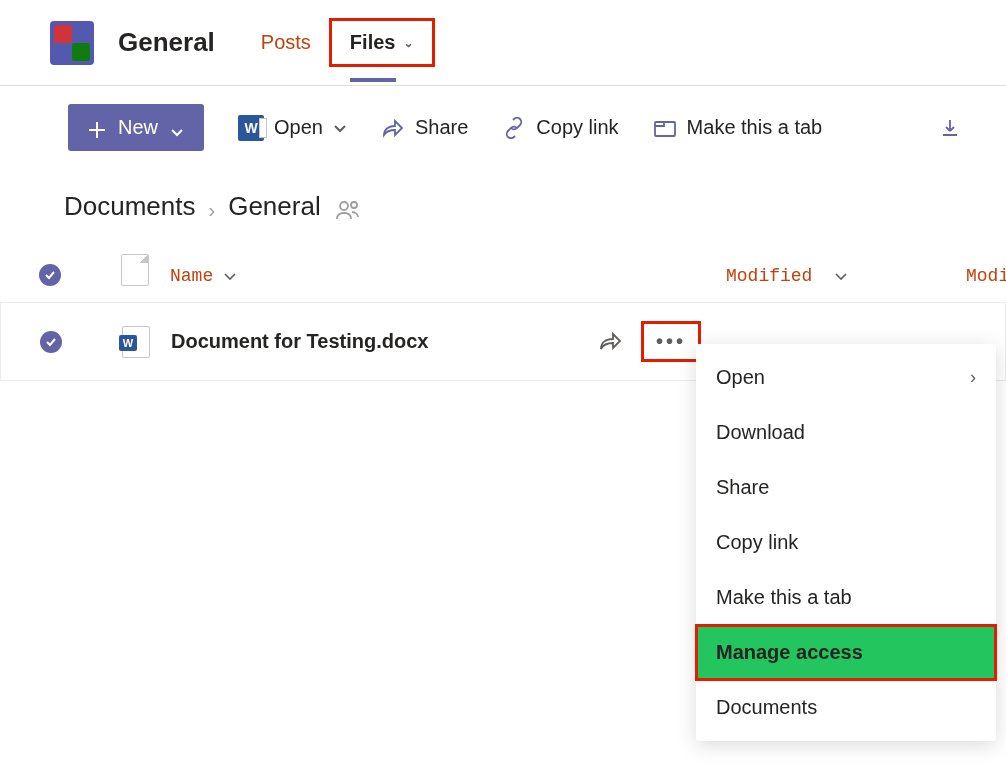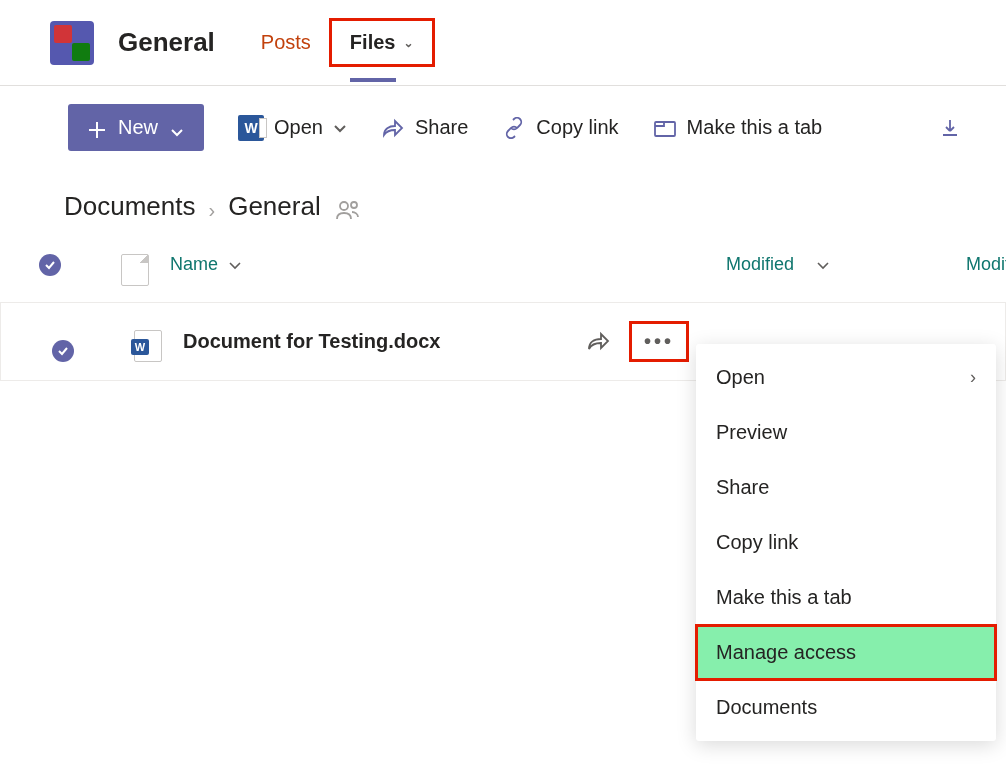--- a/index.html
+++ b/index.html
@@ -106,41 +106,42 @@
     font-size:26px;
     color:#252423;
   }
   .crumb .sep { color:#a19f9d; font-size:20px; }
   .crumb .last { font-weight:400; }
   .people-icon { color:#a19f9d; font-size:22px; }
 
   
   .cols {
     display:flex;
-    align-items:flex-start;
+    align-items:flex-end;
     padding: 10px 0 16px 0;
     font-size:18px;
-    color:#0f766e;
+    color:#c2410c;
+    font-family:Liberation Mono, monospace;
   }
   .col-check { width:100px; display:flex; justify-content:center; }
   .col-icon { width:70px; display:flex; justify-content:center; }
   .col-name { flex:1; display:flex; align-items:center; gap:10px; }
   .col-mod { width:240px; display:flex; align-items:center; gap:22px; }
   .col-modby { width:40px; overflow:hidden; white-space:nowrap; }
 
   .check-circle {
     width:22px; height:22px; border-radius:50%; background:#6264a7; display:flex; align-items:center; justify-content:center;
   }
   .check-circle svg { width:12px; height:12px; }
 
   
   .row {
     display:flex;
-    align-items:flex-end;
-    padding: 18px 12px;
+    align-items:center;
+    padding: 18px 0;
     border:1px solid #edebe9;
     font-size:20px;
     font-weight:600;
     position:relative;
   }
   .doc-icon {
     width:28px; height:32px; border:1px solid #c8c6c4; border-radius:2px; position:relative; background:#fff;
   }
   .doc-icon::before { content:""; position:absolute; top:0; right:0; width:8px; height:8px; background:linear-gradient(135deg,#fff 50%,#c8c6c4 50%); }
   .doc-icon-word {
@@ -167,21 +168,21 @@
   }
   .menu-item {
     padding:16px 20px;
     font-size:20px;
     color:#252423;
     display:flex;
     align-items:center;
     justify-content:space-between;
     cursor:pointer;
   }
-  .menu-item.hover { background:#86efac; }
+  .menu-item.hover { background:#22c55e;font-weight:bold; }
   .menu-item.red-highlight { outline:3px solid #e41c00; outline-offset:-2px; }
   .chev-r { color:#605e5c; font-size:18px; }
 
   .dl-icon { width:20px; height:20px; color:#6264a7; }
 
   svg { display:block; }
 </style>
 </head>
 <body>
 
@@ -312,21 +313,21 @@
   <div class="col-mod"></div>
   <div class="col-modby"></div>
 </div>
 
 <div class="menu">
   <div class="menu-item">
     <span>Open</span>
     <span class="chev-r">›</span>
   </div>
   <div class="menu-item">
-    <span>Preview</span>
+    <span>Download</span>
   </div>
   <div class="menu-item">
     <span>Share</span>
   </div>
   <div class="menu-item">
     <span>Copy link</span>
   </div>
   <div class="menu-item">
     <span>Make this a tab</span>
   </div>

